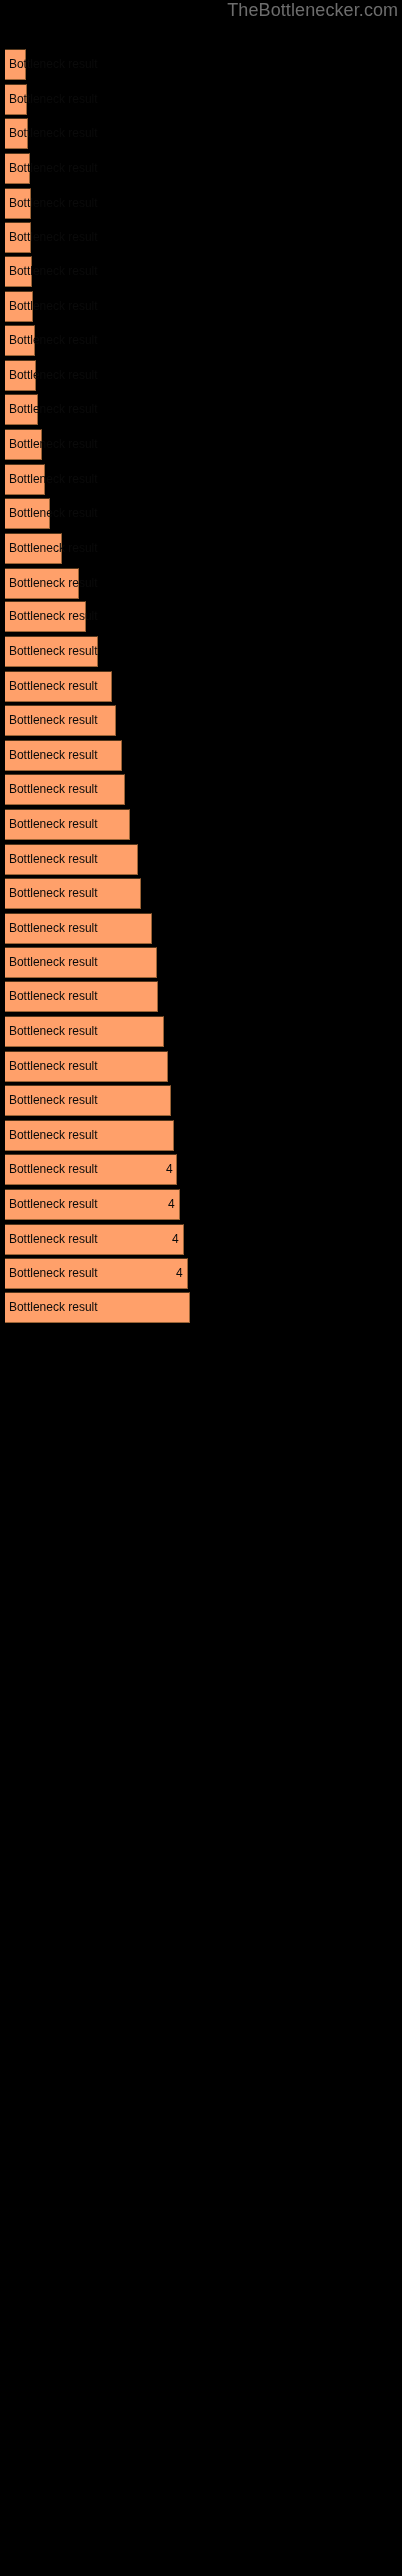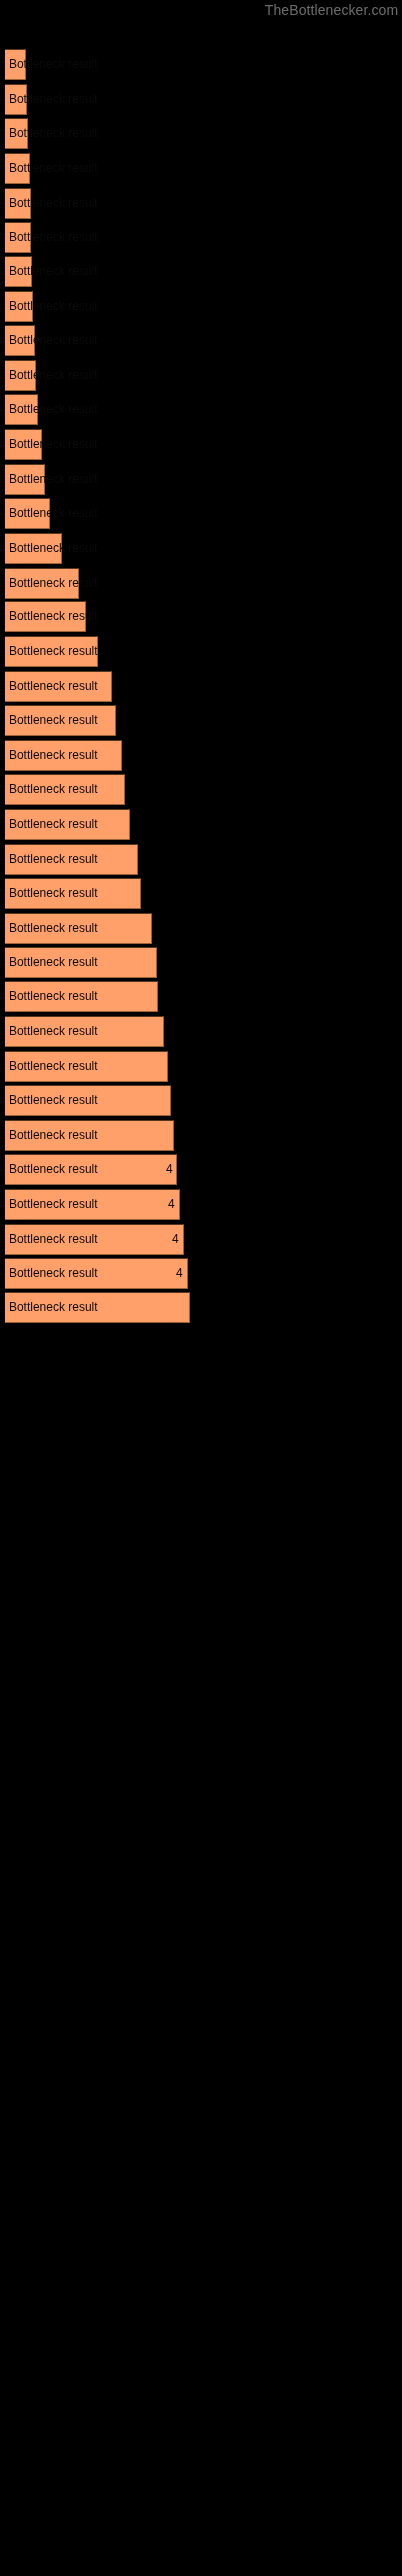--- a/index.html
+++ b/index.html
@@ -12,21 +12,21 @@
     height: 2576px;
     position: relative;
     overflow: hidden;
     font-family: "Liberation Sans", sans-serif;
   }
   #watermark {
     position: absolute;
     top: 1.6px;
     right: 4.8px;
     color: #6d6d6d;
-    font-size: 14px;
+    font-size: 18px;
     font-family: "Liberation Sans", sans-serif;
     letter-spacing: 0.1px;
     white-space: nowrap;
     line-height: 16px;
   }
   #chart {
     position: absolute;
     left: 0;
     top: 0;
     width: 403px;

